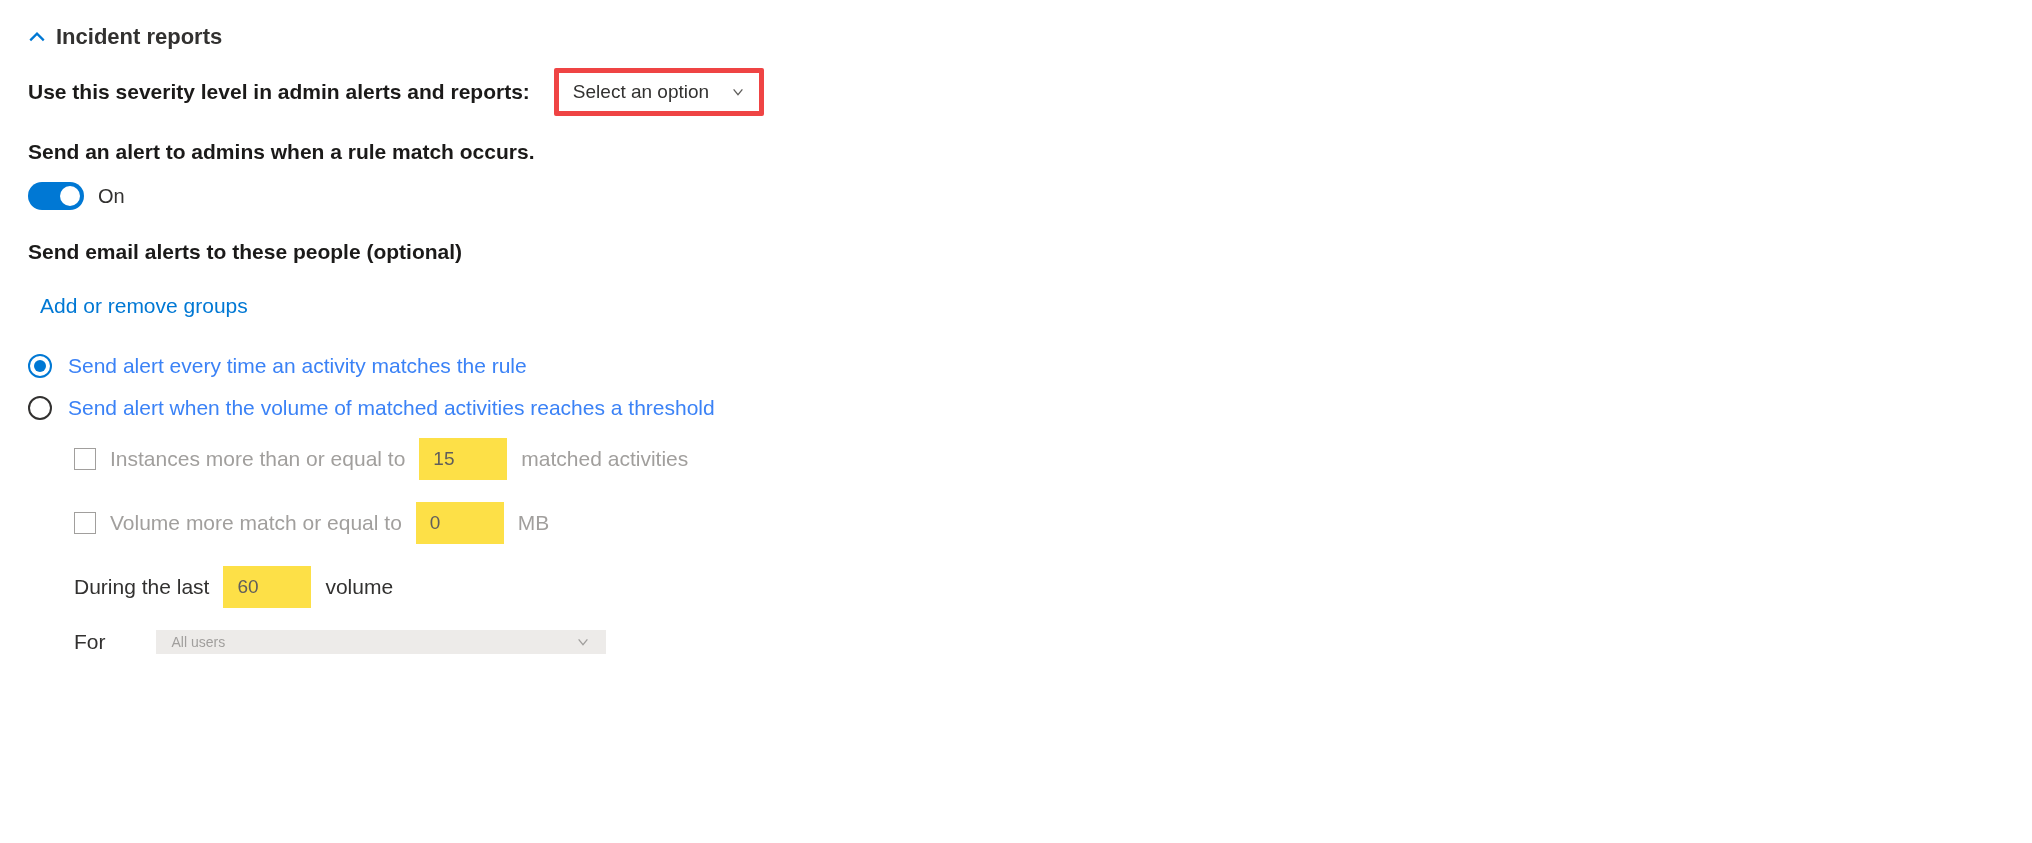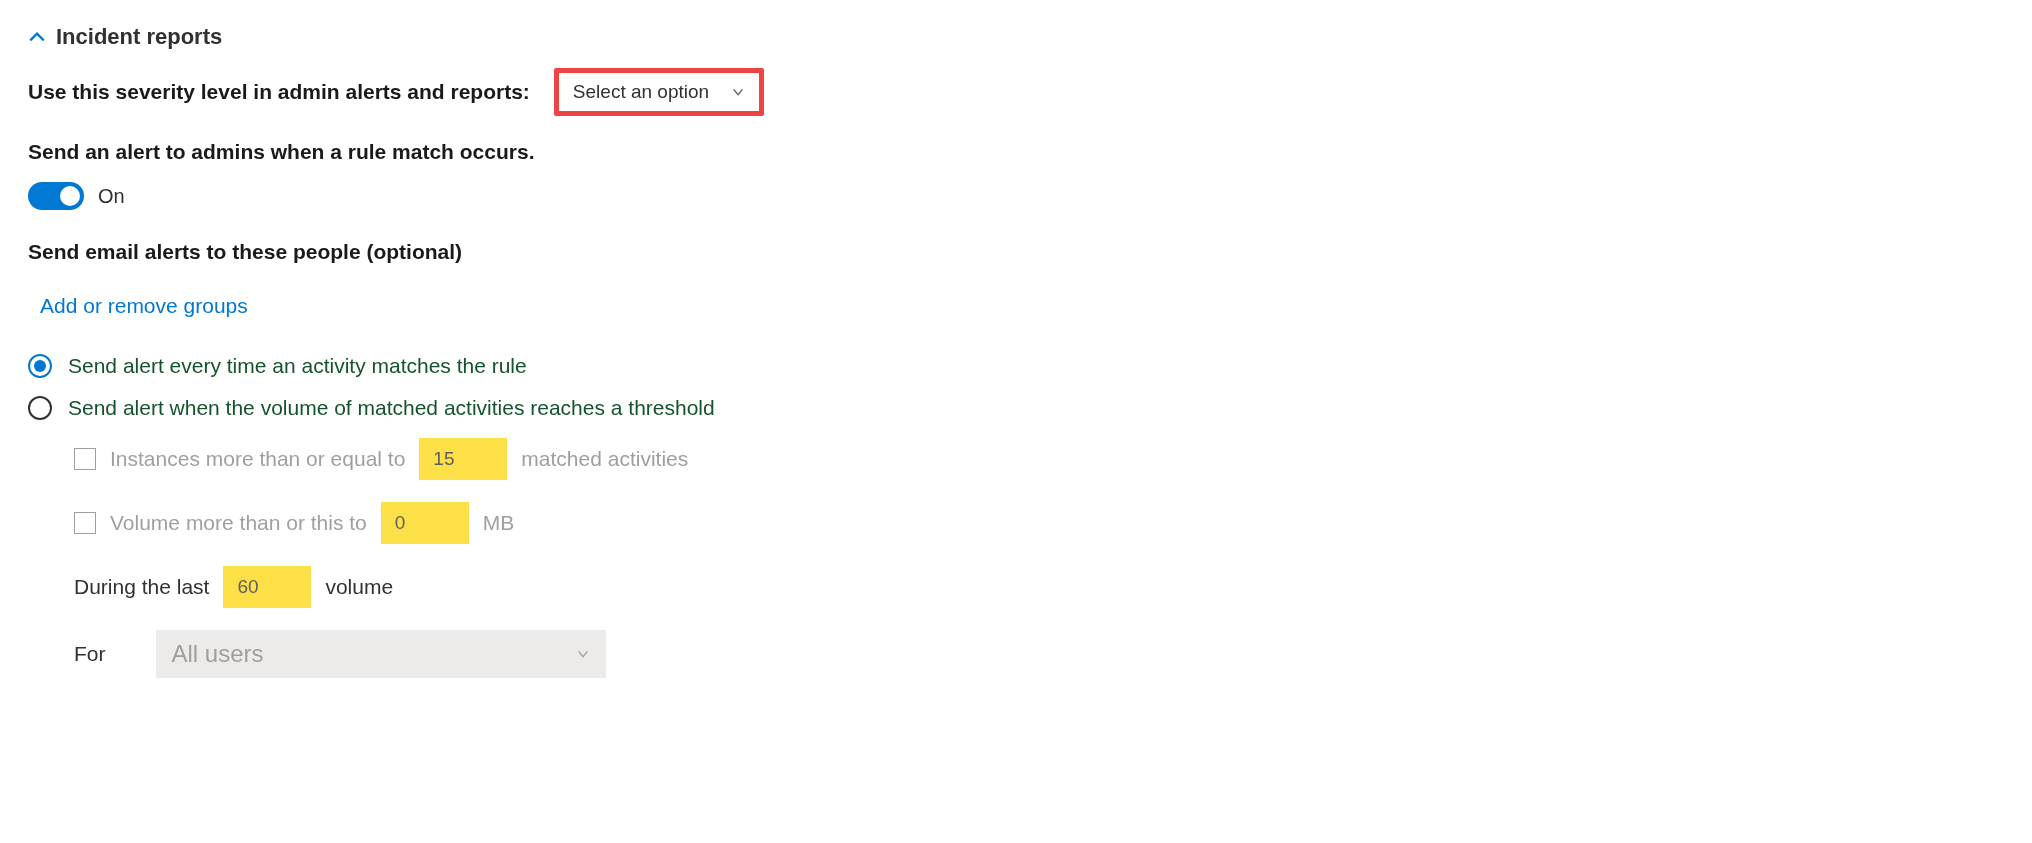--- a/index.html
+++ b/index.html
@@ -129,21 +129,21 @@
       position: absolute;
       top: 4px;
       left: 4px;
       width: 12px;
       height: 12px;
       background: #0078d4;
       border-radius: 50%;
     }
     .radio-label {
       font-size: 21px;
-      color: #14532d;
+      color: #3b82f6;
     }
     .threshold-group {
       margin-left: 46px;
       margin-top: 6px;
     }
     .threshold-row {
       display: flex;
       align-items: center;
       gap: 14px;
       margin-bottom: 22px;
@@ -168,26 +168,26 @@
       background: #fde047;
       border: none;
       padding: 10px 14px;
       width: 88px;
       font-size: 19px;
       color: #605e5c;
     }
     .dropdown-disabled {
       background: #edebe9;
       border: none;
-      padding: 10px 16px;
+      padding: 4px 16px;
       min-width: 450px;
       display: flex;
       align-items: center;
       justify-content: space-between;
-      font-size: 24px;
+      font-size: 14px;
       color: #a19f9d;
     }
     .dropdown-disabled .chev {
       width: 14px;
       height: 14px;
       stroke: #a19f9d;
       stroke-width: 1.5;
       fill: none;
     }
     .for-row {
@@ -243,21 +243,21 @@
 
   <div class="threshold-row">
     <div class="checkbox"></div>
     <span class="disabled-text">Instances more than or equal to</span>
     <input class="number-input" disabled="" value="15" style="">
     <span class="disabled-text">matched activities</span>
   </div>
 
   <div class="threshold-row">
     <div class="checkbox"></div>
-    <span class="disabled-text">Volume more than or this to</span>
+    <span class="disabled-text">Volume more match or equal to</span>
     <input class="number-input" disabled="" value="0" style="">
     <span class="disabled-text">MB</span>
   </div>
 
   <div class="threshold-row">
     <span class="normal-text">During the last</span>
     <input class="number-input" disabled="" value="60" style="">
     <span class="normal-text">volume</span>
   </div>
 

